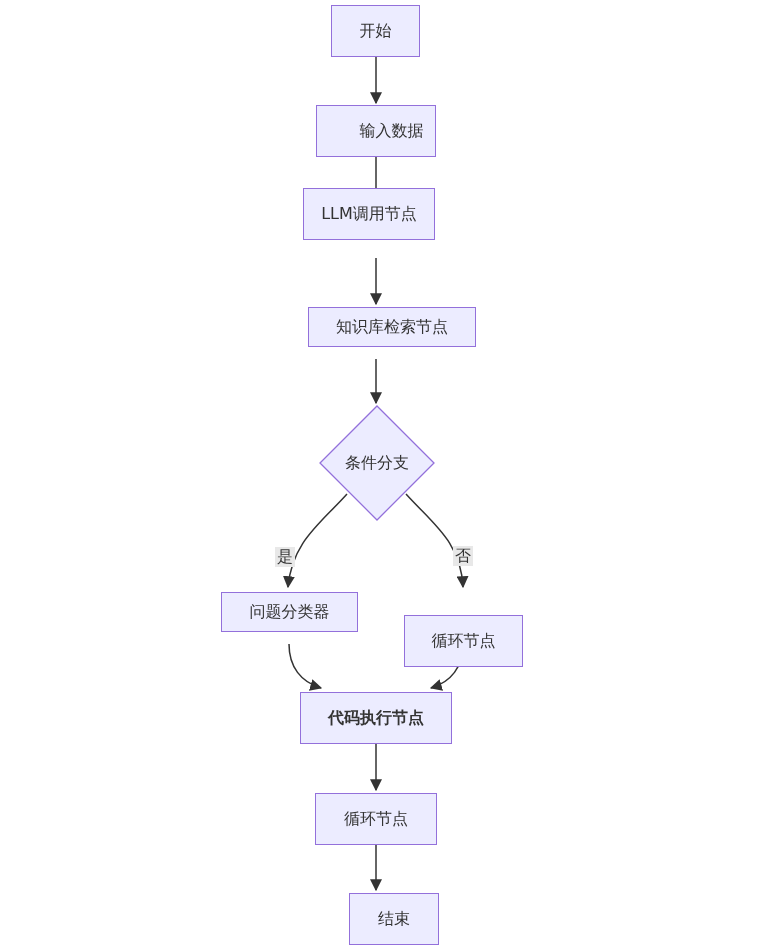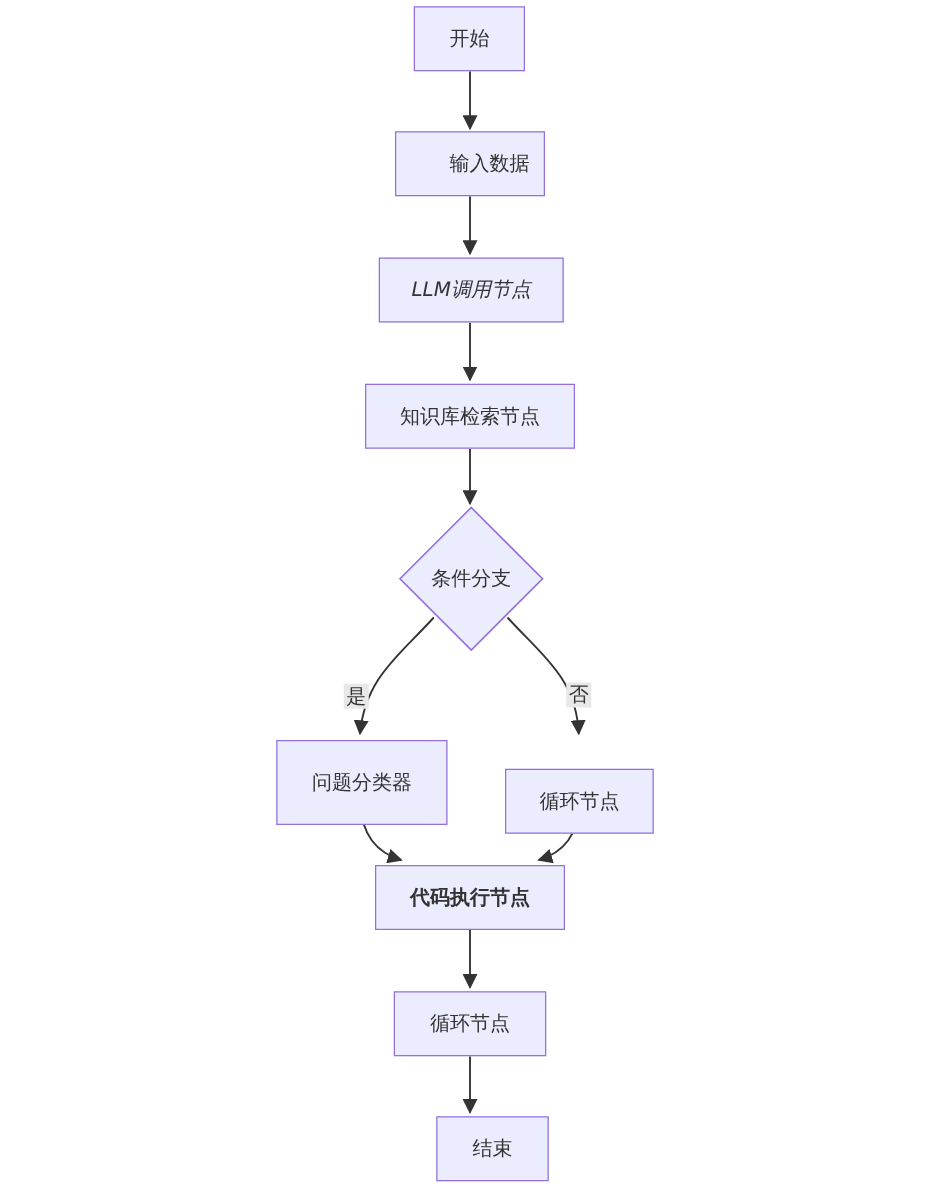--- a/index.html
+++ b/index.html
@@ -83,27 +83,27 @@
     <path class="edge" d="M376 744 L376 790"></path>
     <path class="edge" d="M376 845 L376 890"></path>
 
     <polygon class="diamond-shape" points="377,406 434,463 377,520 320,463"></polygon>
   </svg>
 
   <div class="node" style="left:331px; top:5px;  width:89px;  height:52px;">开始</div>
 
   <div class="node" style="left:316px; top:105px; width:120px; height:52px;padding-left:31px;">输入数据</div>
 
-  <div class="node" style="left:303px; top:206px; width:148px; height:52px;font-style:italic;">LLM调用节点</div>
+  <div class="node" style="left:303px; top:188px; width:132px; height:52px;">LLM调用节点</div>
 
-  <div class="node" style="left:292px; top:307px; width:168px; height:52px;">知识库检索节点</div>
+  <div class="node" style="left:308px; top:307px; width:168px; height:40px;">知识库检索节点</div>
 
   <div class="node shape-none" style="left:327px; top:450px; width:100px; height:26px;">条件分支</div>
 
-  <div class="node" style="left:221px; top:592px; width:137px; height:68px;">问题分类器</div>
+  <div class="node" style="left:221px; top:592px; width:137px; height:40px;">问题分类器</div>
 
   <div class="node" style="left:404px; top:592px; width:119px; height:52px;margin-top:23px;">循环节点</div>
 
   <div class="node" style="left:300px; top:692px; width:152px; height:52px;font-weight:bold;">代码执行节点</div>
 
   <div class="node" style="left:315px; top:793px; width:122px; height:52px;">循环节点</div>
 
   <div class="node" style="left:331px; top:893px; width:90px; height:52px;margin-left:18px;">结束</div>
 
   <div class="edge-label" style="left:285px; top:557px;">是</div>

